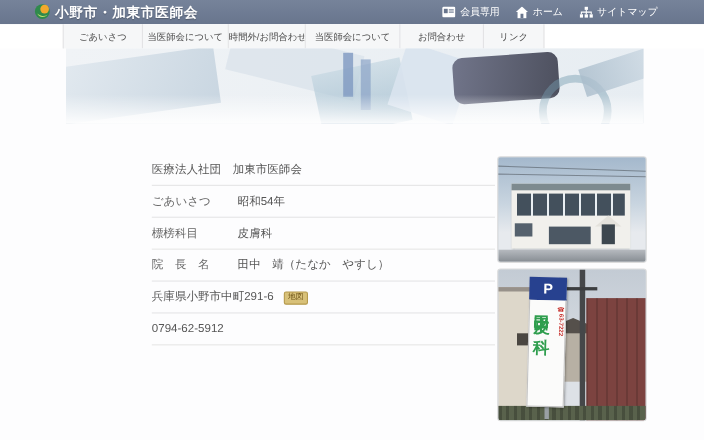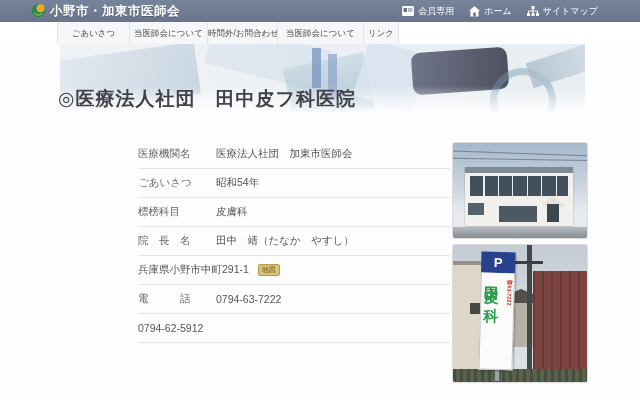--- a/index.html
+++ b/index.html
@@ -14,21 +14,21 @@
   .utils { position:absolute; right:42px; top:0; height:22px; display:flex; align-items:center; gap:15px; }
   .util { display:flex; align-items:center; gap:4px; color:#fff; font-size:9px; cursor:pointer; }
   .util svg { display:block; }
 
   
   #navbar { position:absolute; left:0; top:22px; width:640px; height:22px; background:#fff; }
   .tabs { position:absolute; left:57px; top:0; height:22px; display:flex; }
   .tab { height:22px; line-height:22px; text-align:center; font-size:8.5px; color:#4b4b4b; background:#f6f7f8; border-left:1px solid #e3e3e5; cursor:pointer; white-space:nowrap; overflow:hidden; }
   .tab:last-child { border-right:1px solid #e3e3e5; }
   .tab.active { background:#ffffff; }
-  .w0{width:72px}.w1{width:78px}.w2{width:70px}.w3{width:70px}.w4{width:86px}.w5{width:58px}.w6{width:76px}.w7{width:36px}
+  .w0{width:72px}.w1{width:78px}.w2{width:70px}.w3{width:70px}.w4{width:86px}.w5{width:58px}.w6{width:76px}.w7{width:56px}
 
   
   #hero { position:absolute; left:60px; top:44px; width:525px; height:68px; overflow:hidden; background:linear-gradient(100deg,#f0f3f6,#e7edf2); }
   #hero .sh { position:absolute; }
   .h1 { left:-12px; top:8px; width:150px; height:52px; background:linear-gradient(120deg,#e3eaf0,#c9d6e1); transform:rotate(-8deg); }
   .h2 { left:148px; top:-8px; width:120px; height:42px; background:#dde4ec; transform:rotate(14deg); opacity:.9; }
   .h3 { left:228px; top:16px; width:82px; height:58px; background:linear-gradient(180deg,#c2d5e0,#90b1c5); transform:rotate(-12deg); opacity:.65; }
   .h4 { left:252px; top:4px; width:9px; height:40px; background:#7e99c0; opacity:.8; }
   .h5 { left:268px; top:10px; width:9px; height:46px; background:#8aa3c6; opacity:.7; }
   .h6 { left:300px; top:2px; width:62px; height:60px; background:#d9e3ee; transform:rotate(18deg); opacity:.9; }
@@ -127,64 +127,59 @@
       </div>
     </div>
   </div>
 
   <div id="navbar">
     <div class="tabs">
       <div class="tab w0">ごあいさつ</div>
       <div class="tab w1">当医師会について</div>
       <div class="tab w3">時間外/お問合わせ</div>
       <div class="tab w4">当医師会について</div>
+      <div class="tab w6">お問合わせ</div>
       <div class="tab w7">リンク</div>
     </div>
   </div>
 
   <div id="hero">
     <div class="sh h1"></div>
       <div class="sh h2"></div>
       <div class="sh h3"></div>
     <div class="sh h4"></div>
       <div class="sh h5"></div>
       <div class="sh h6"></div>
     <div class="sh h7"></div>
       <div class="sh h8"></div>
       <div class="sh h9"></div>
     <div class="veil"></div>
   </div>
 
-  <div id="page-title">◎医療法人社団　田中皮フ科医院</div>
 
   <div id="info">
     <div class="row">
-      <div class="lbl">医療機関名</div>
       <div class="val">医療法人社団　加東市医師会</div>
     </div>
     <div class="row">
       <div class="lbl">ごあいさつ</div>
       <div class="val">昭和54年</div>
     </div>
     <div class="row">
       <div class="lbl">標榜科目</div>
       <div class="val">皮膚科</div>
     </div>
     <div class="row">
       <div class="lbl">院　長　名</div>
       <div class="val">田中　靖（たなか　やすし）</div>
     </div>
     <div class="row">
       <div class="val">
-        <span>兵庫県小野市中町291-1</span><span class="badge">地図</span>
-      </div>
-    </div>
-    <div class="row">
-      <div class="lbl">電　　　話</div>
-      <div class="val">0794-63-7222</div>
+        <span>兵庫県小野市中町291-6</span><span class="badge">地図</span>
+      </div>
     </div>
     <div class="row">
       <div class="val">0794-62-5912</div>
     </div>
   </div>
 
   <div class="photo" id="photo1">
     <div class="sky"></div>
     <div class="wire w-a"></div>
       <div class="wire w-b"></div>

